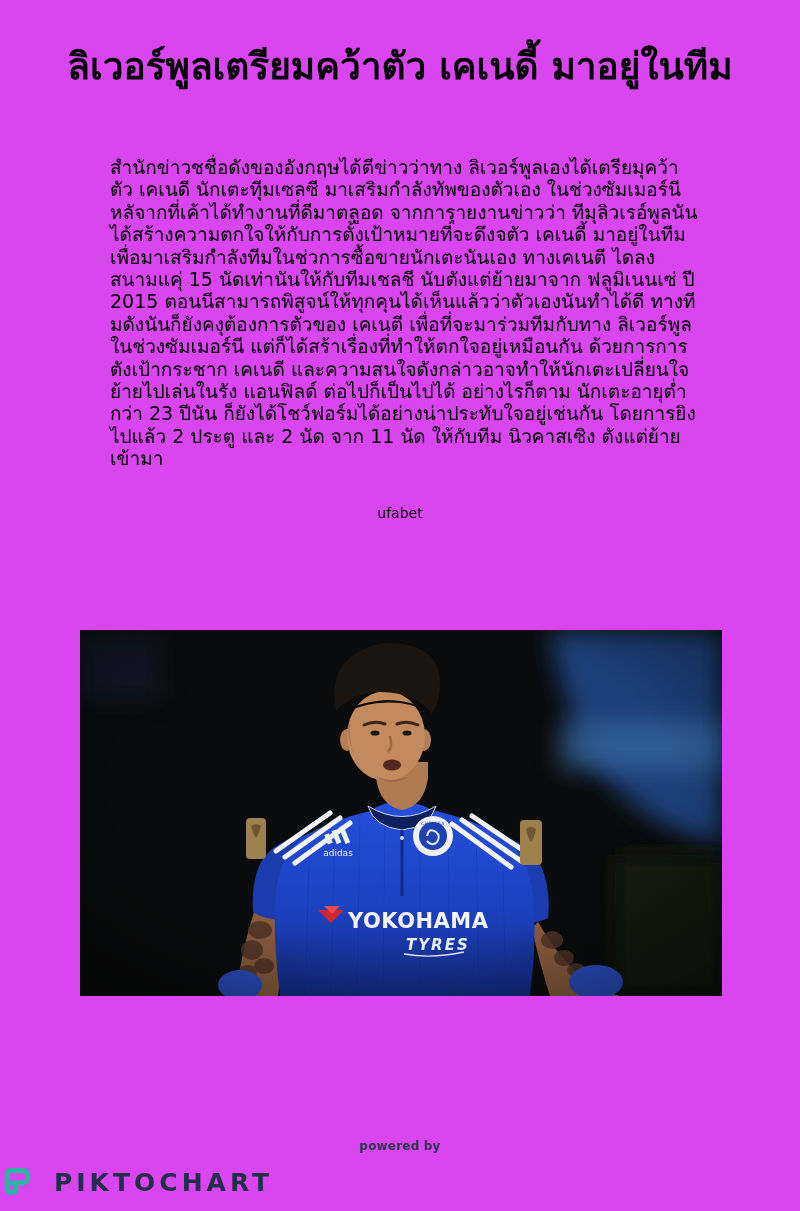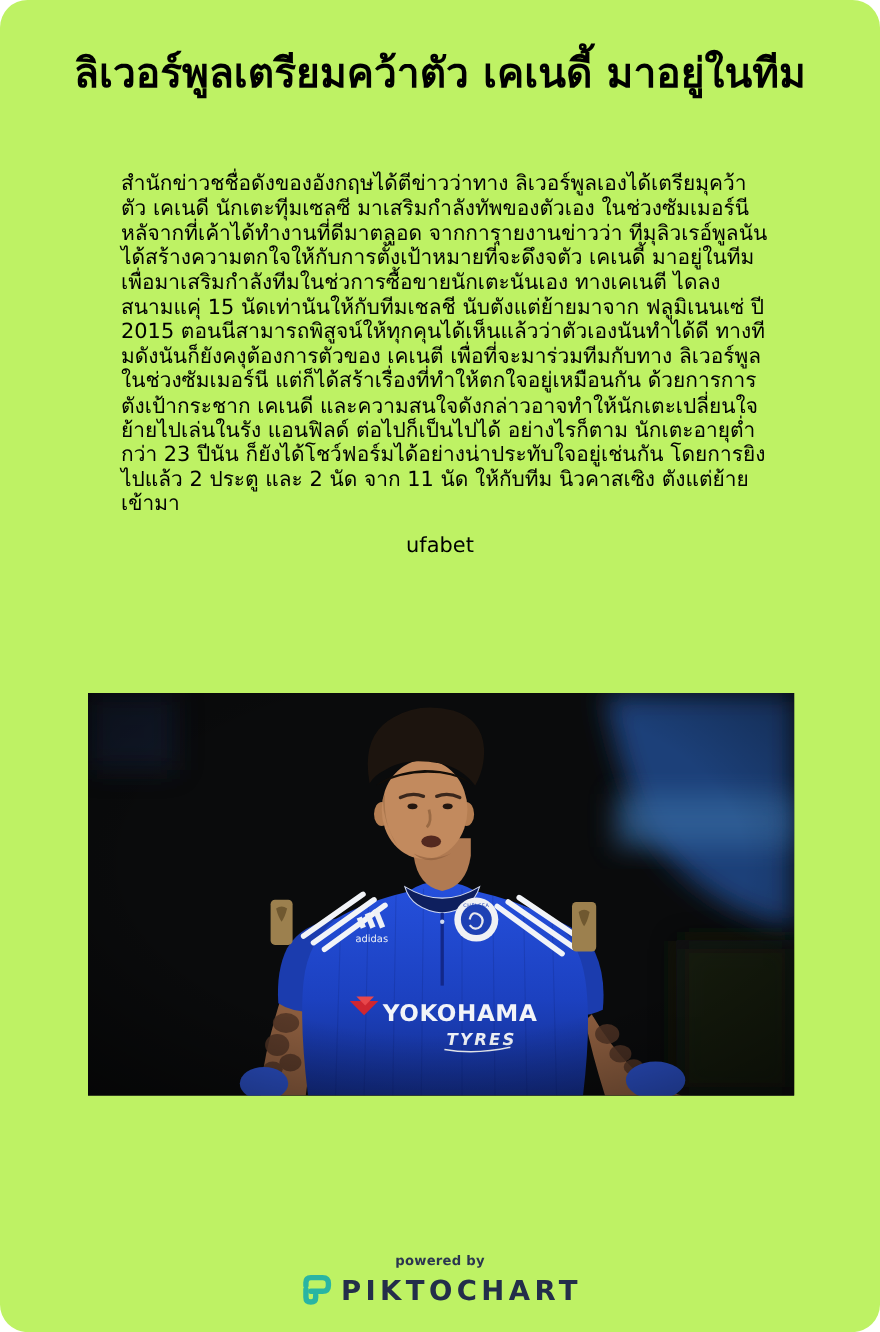--- a/index.html
+++ b/index.html
@@ -1,48 +1,48 @@
 <!DOCTYPE html>
 <html><head>
 <meta charset="utf-8">
 <style>
   html,body{margin:0;padding:0;}
   body{
     width:800px;height:1211px;background:#ffffff;
     font-family:"DejaVu Sans","Liberation Sans",sans-serif;
     color:#000;position:relative;overflow:hidden;
   }
-  .page{position:relative;width:800px;height:1211px;background:#bef264;border-radius:25px;}
+  .page{position:relative;width:800px;height:1211px;background:#d946ef;}
   .title{
     position:absolute;top:44px;left:0;width:800px;
     text-align:center;font-size:37px;font-weight:700;line-height:1.25;
     color:#000;margin:0;
   }
   .body-text{
     position:absolute;top:156px;left:110px;width:590px;
     font-size:19px;line-height:22.4px;color:#000;margin:0;
     text-align:left;word-break:break-word;
   }
   .ufabet{
-    position:absolute;top:485px;left:0;width:800px;
-    text-align:center;font-size:19px;color:#000;cursor:pointer;
+    position:absolute;top:505px;left:0;width:800px;
+    text-align:center;font-size:14px;color:#000;cursor:pointer;
   }
   .photo{
     position:absolute;top:630px;left:80px;width:642px;height:366px;margin:0;
     background:#0a0b0c;
   }
   .photo svg{display:block;width:642px;height:366px;}
   .footer{
     position:absolute;top:1139px;left:0;width:800px;text-align:center;
   }
   .powered{
     font-size:12px;font-weight:700;color:#2b3550;letter-spacing:.2px;
   }
   .brand-row{
-    margin-top:4px;display:flex;align-items:center;justify-content:center;gap:7px;
+    margin-top:13px;display:flex;align-items:center;gap:22px;
     cursor:pointer;
   }
   .brand-row svg{display:block;}
   .brand-text{
     font-size:25px;font-weight:800;letter-spacing:4px;color:#232e4a;
   }
   svg text{font-family:"DejaVu Sans","Liberation Sans",sans-serif;}
 </style>
 </head>
 <body>

